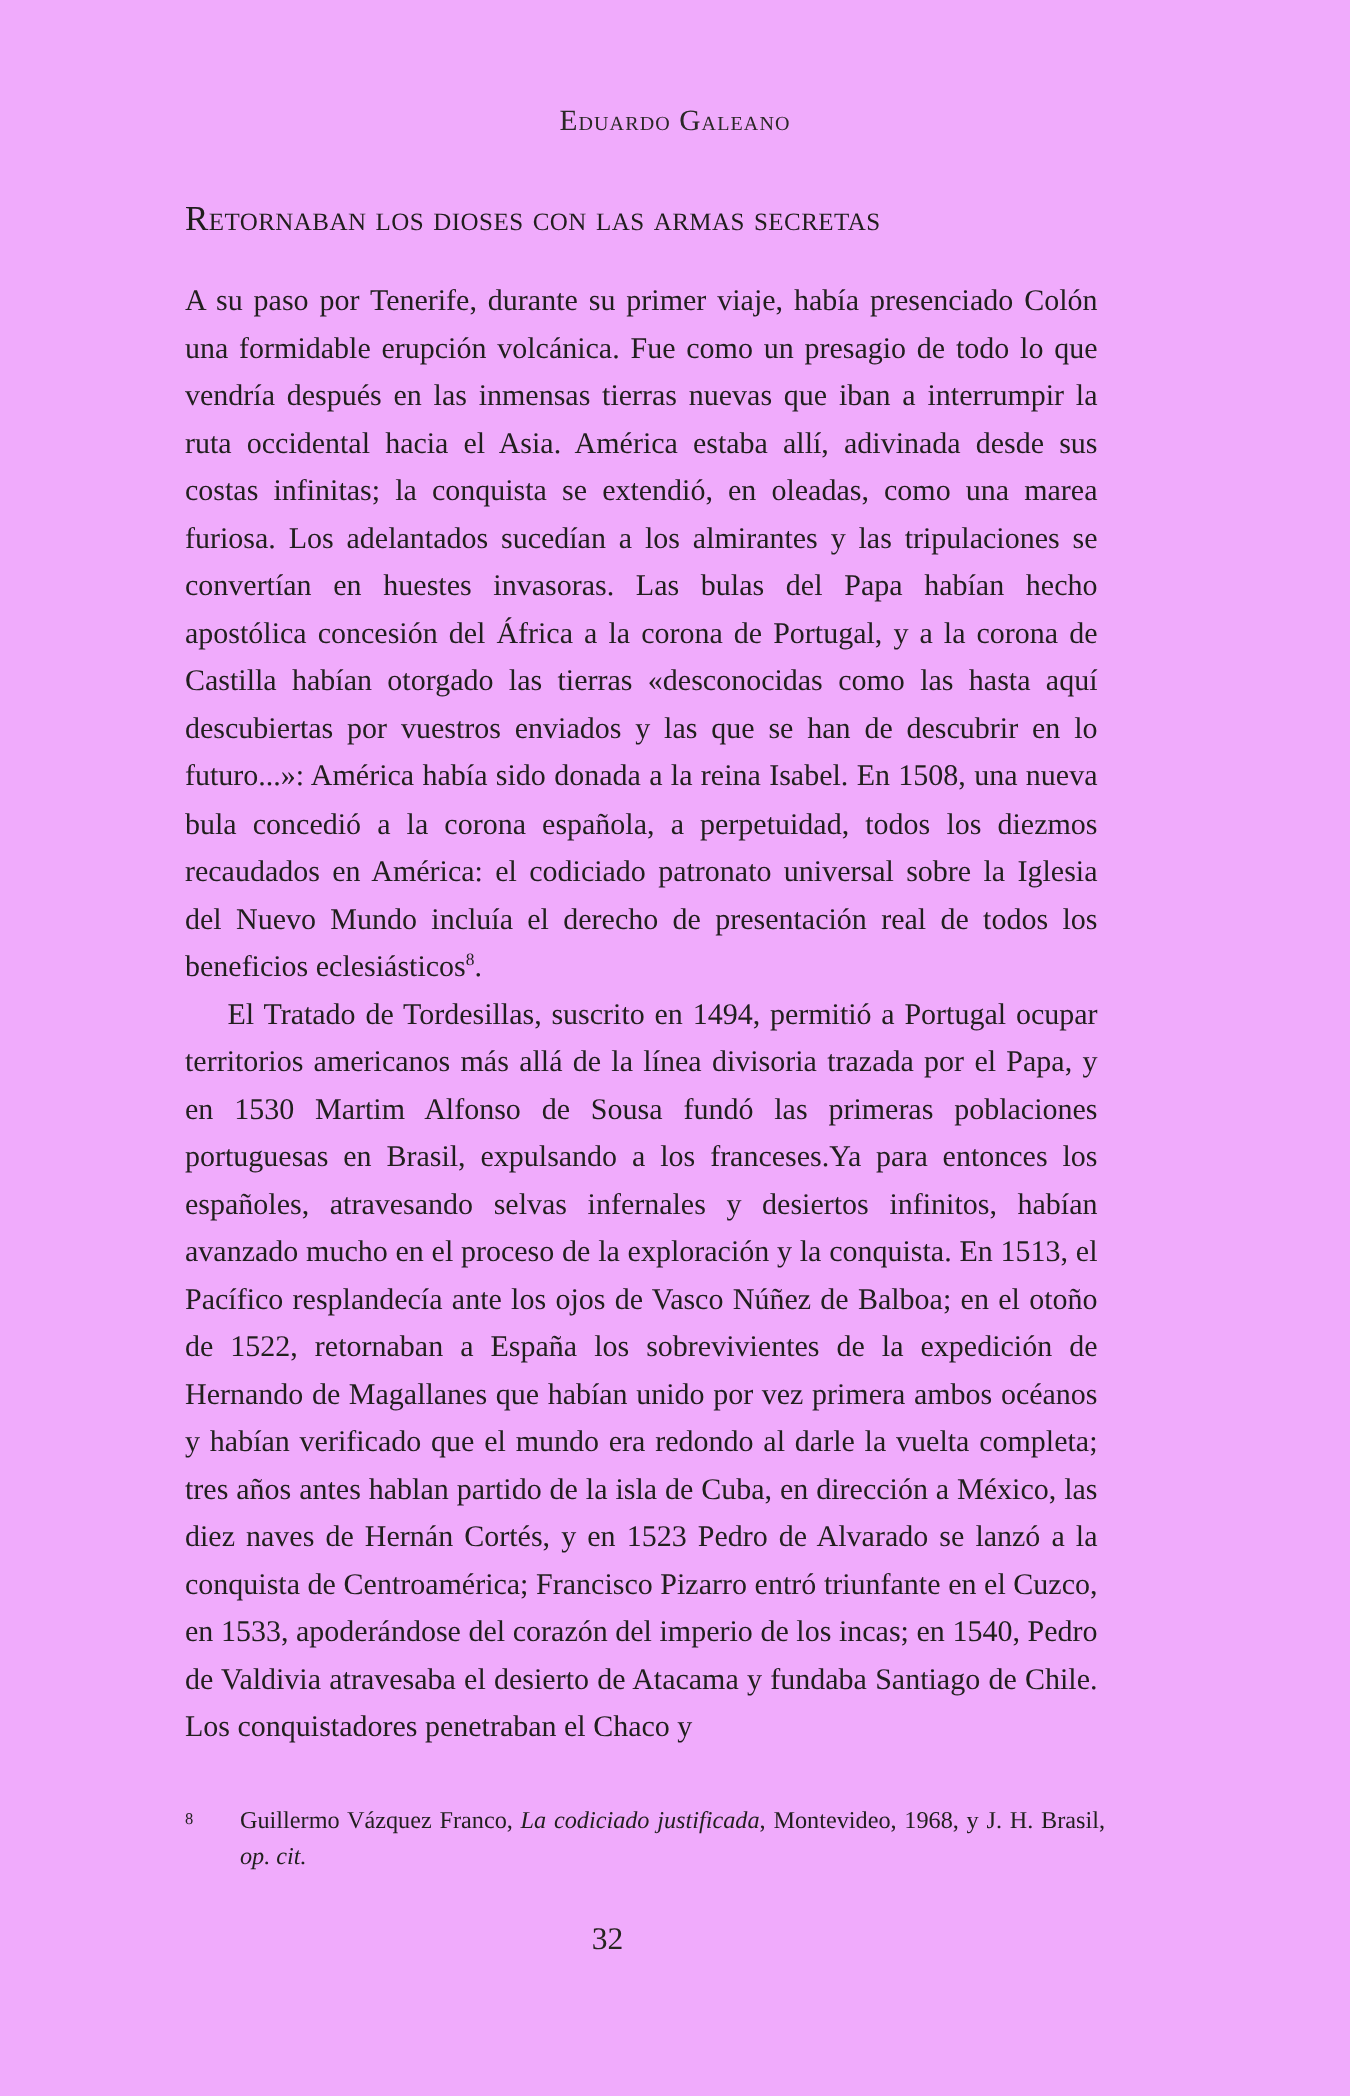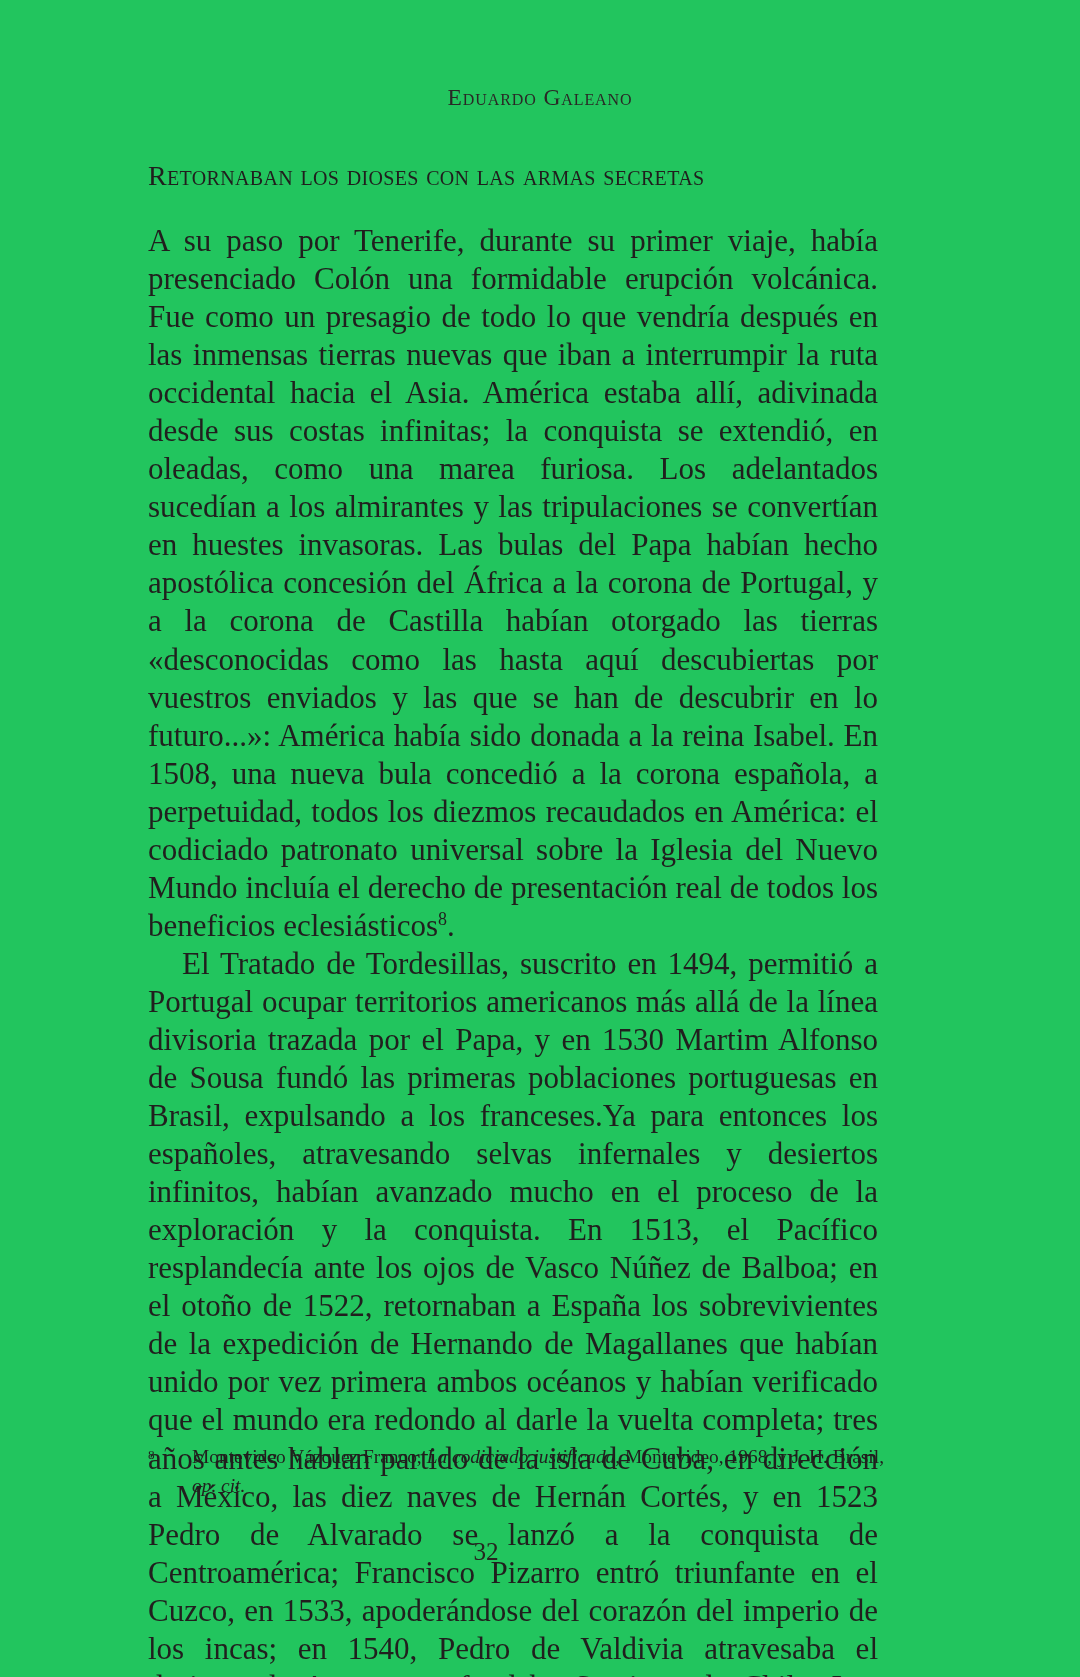--- a/index.html
+++ b/index.html
@@ -13,21 +13,21 @@
     font-family: "Liberation Serif", "DejaVu Serif", serif;
     color: #211f1e;
     position: relative;
     overflow: hidden;
   }
   .page {
     position: absolute;
     top: 0; left: 0;
     width: 1080px;
     height: 1677px;
-    background: #22c55e;
+    background: #f0abfc;
   }
   
   .running-head {
     position: absolute;
     top: 84px;
     left: 0;
     width: 1080px;
     text-align: center;
     font-size: 23.5px;
     letter-spacing: 0.9px;
@@ -49,21 +49,21 @@
   }
   
   .body-block {
     position: absolute;
     top: 222px;
     left: 148px;
     width: 730px;
   }
   .para {
     margin: 0;
-    font-size: 31px;
+    font-size: 24px;
     line-height: 38.05px;
     text-align: justify;
     text-justify: inter-word;
     color: #211f1e;
     hyphens: manual;
     word-spacing: 0px;
   }
   .para.indent {
     text-indent: 34px;
   }
@@ -121,18 +121,18 @@
   <div class="body-block">
 
     <p class="para"><span>A su paso por Tenerife, durante su primer viaje, había presenciado Colón una formidable erupción volcánica. Fue como un presagio de todo lo que vendría después en las inmensas tierras nuevas que iban a interrumpir la ruta occidental hacia el Asia. América estaba allí, adivinada desde sus costas infinitas; la conquista se extendió, en oleadas, como una marea furiosa. Los adelantados sucedían a los almirantes y las tripulaciones se convertían en huestes invasoras. Las bulas del Papa habían hecho apostólica concesión del África a la corona de Portugal, y a la corona de Castilla habían otorgado las tierras «desconocidas como las hasta aquí descubiertas por vuestros enviados y las que se han de descubrir en lo futuro...»: América había sido donada a la reina Isabel. En 1508, una nueva bula concedió a la corona española, a perpetuidad, todos los diezmos recaudados en América: el codiciado patronato universal sobre la Iglesia del Nuevo Mundo incluía el derecho de presentación real de todos los beneficios eclesiásticos</span><sup>8</sup><span>.</span></p>
 
     <p class="para indent"><span>El Tratado de Tordesillas, suscrito en 1494, permitió a Portugal ocupar territorios americanos más allá de la línea divisoria trazada por el Papa, y en 1530 Martim Alfonso de Sousa fundó las primeras poblaciones portuguesas en Brasil, expulsando a los franceses.Ya para entonces los españoles, atravesando selvas infernales y desiertos infinitos, habían avanzado mucho en el proceso de la exploración y la conquista. En 1513, el Pacífico resplandecía ante los ojos de Vasco Núñez de Balboa; en el otoño de 1522, retornaban a España los sobrevivientes de la expedición de Hernando de Magallanes que habían unido por vez primera ambos océanos y habían verificado que el mundo era redondo al darle la vuelta completa; tres años antes hablan partido de la isla de Cuba, en dirección a México, las diez naves de Hernán Cortés, y en 1523 Pedro de Alvarado se lanzó a la conquista de Centroamérica; Francisco Pizarro entró triunfante en el Cuzco, en 1533, apoderándose del corazón del imperio de los incas; en 1540, Pedro de Valdivia atravesaba el desierto de Atacama y fundaba Santiago de Chile. Los conquistadores penetraban el Chaco y</span></p>
 
   </div>
 
   <div class="footnote">
     <span class="footnote-marker">8</span>
-    <span class="footnote-body"><span>Montevideo Vázquez Franco, </span><i>La codiciado justificada</i><span>, Montevideo, 1968, y J. H. Brasil, </span><i>op. cit.</i></span>
+    <span class="footnote-body"><span>Guillermo Vázquez Franco, </span><i>La codiciado justificada</i><span>, Montevideo, 1968, y J. H. Brasil, </span><i>op. cit.</i></span>
   </div>
 
   <div class="folio">32</div>
 
 </div>
 
 </body></html>

